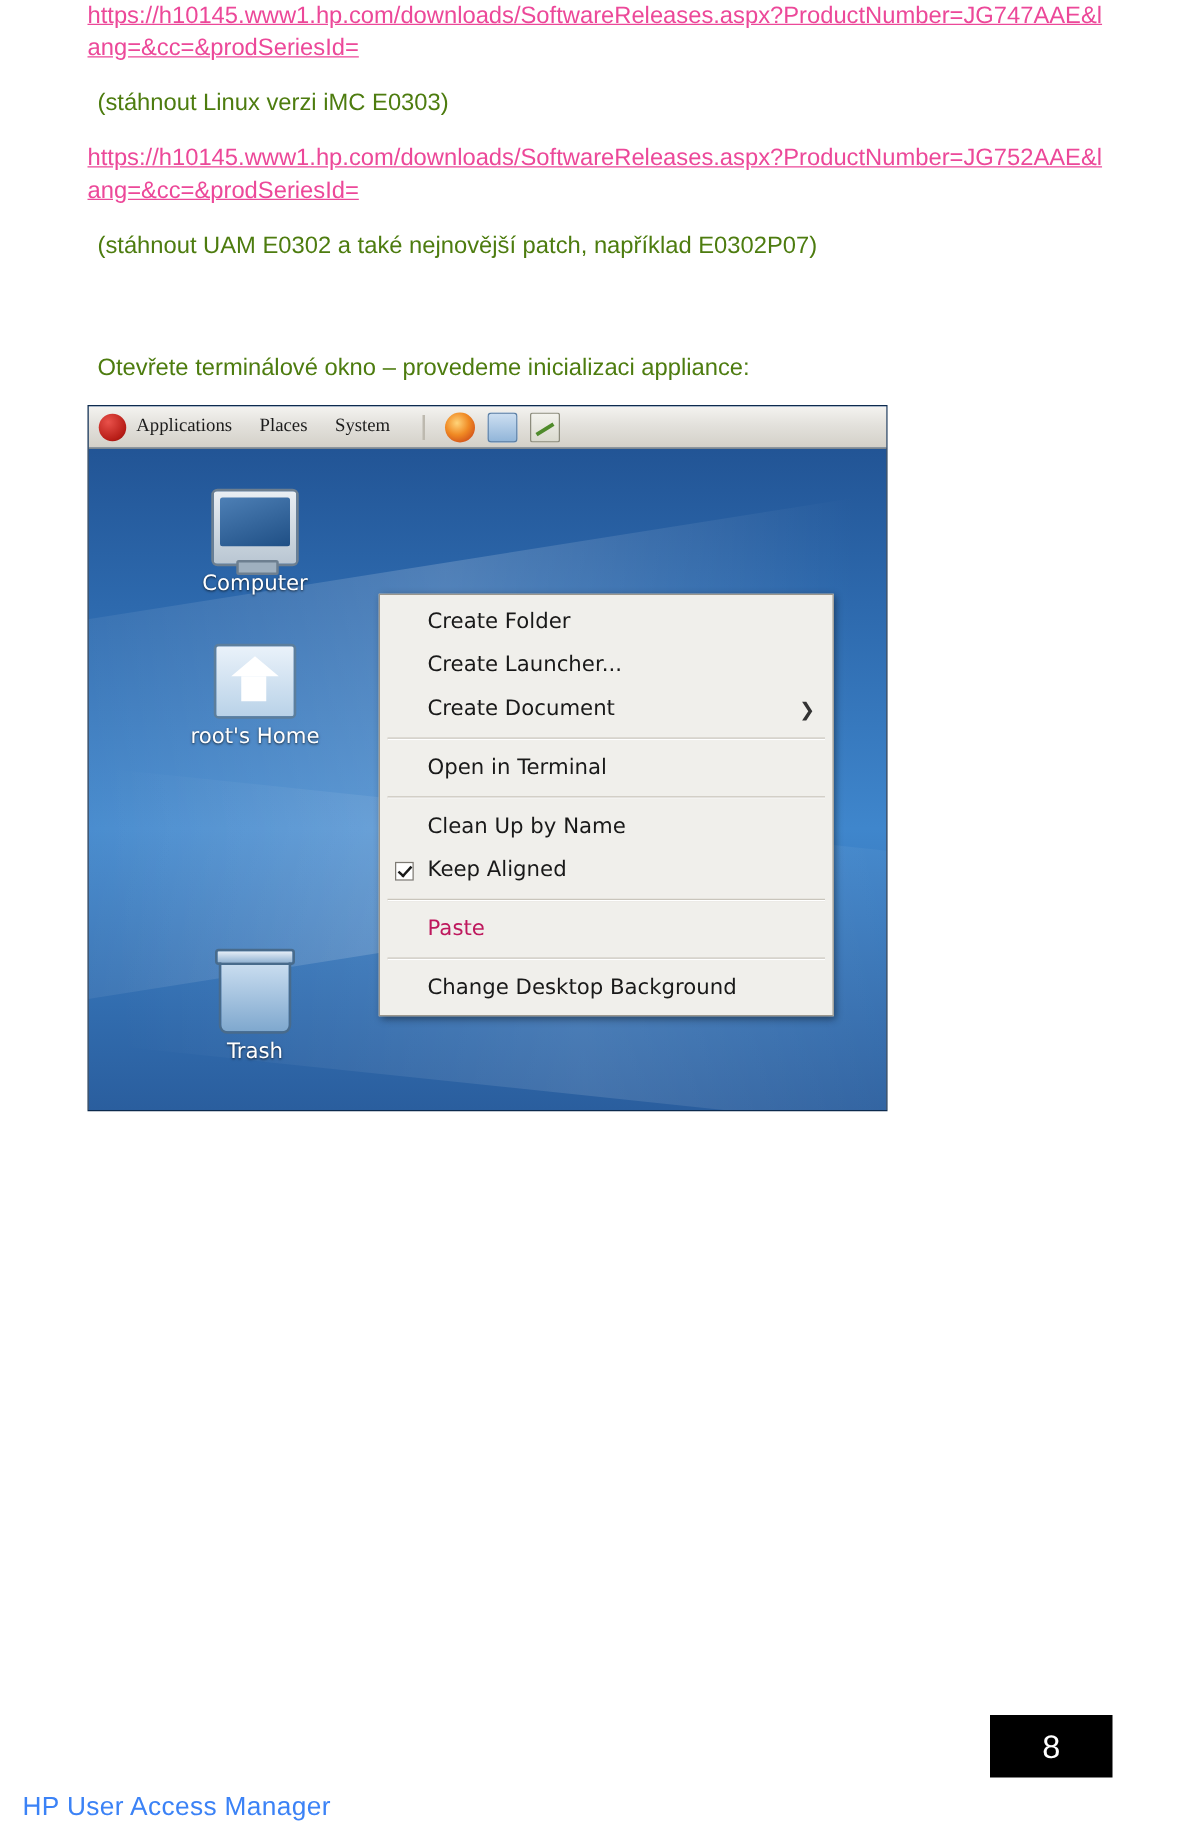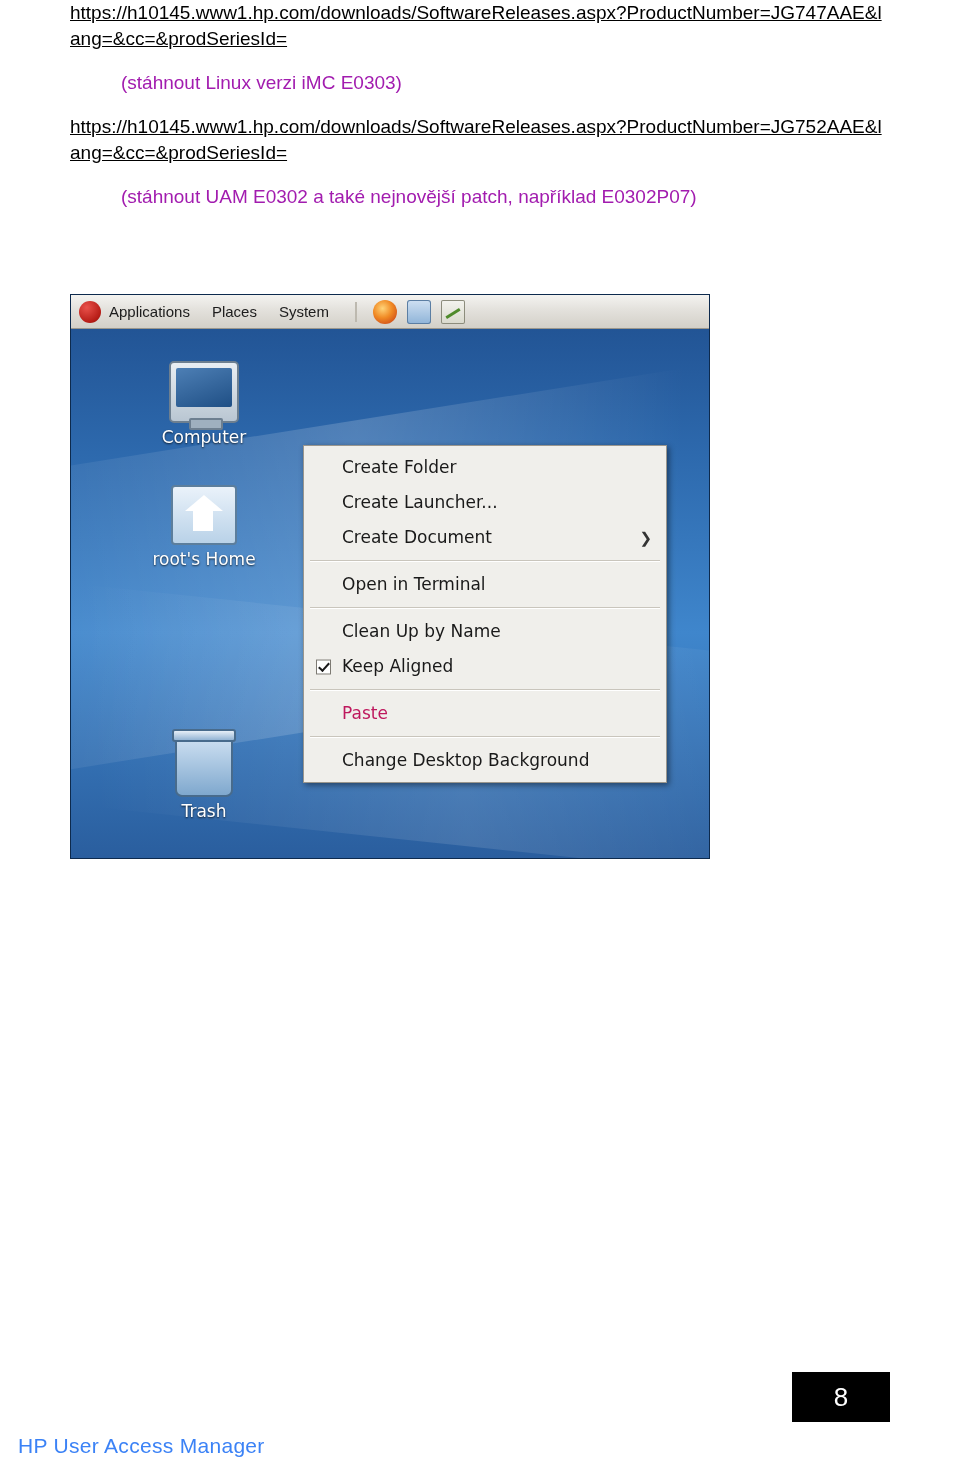--- a/index.html
+++ b/index.html
@@ -16,36 +16,35 @@
     overflow: hidden;
   }
   .page {
     position: relative;
     width: 960px;
     height: 1466px;
     box-sizing: border-box;
     padding: 0 70px;
   }
   .link-line {
-    color: #000000;
+    color: #ec4899;
     text-decoration: underline;
     font-size: 19px;
     line-height: 26px;
     word-break: break-all;
     display: block;
   }
   .url-block {
     margin: 0;
     padding: 0;
   }
   .body-text {
     font-size: 19px;
     line-height: 30px;
-    color: #a21caf;
-    margin-left: 43px;
+    color: #4d7c0f;
   }
   .indent {
     padding-left: 8px;
   }
   .spacer-16 { height: 16px; }
   .spacer-22 { height: 22px; }
   .spacer-30 { height: 30px; }
   .bold { font-weight: bold; }
 
   
@@ -86,21 +85,21 @@
     border-bottom: 1px solid #9b978d;
     display: flex;
     align-items: center;
     box-sizing: border-box;
     padding-left: 8px;
     font-size: 16px;
     color: #1c1c1c;
   }
   .panel .menu-item {
     margin-right: 22px;
-    font-family: Liberation Sans, sans-serif;
+    font-family: Liberation Serif, serif;
     font-size: 15px;
   }
   .panel .logo {
     width: 22px; height: 22px;
     border-radius: 50%;
     background: radial-gradient(circle at 35% 30%, #e9514a 0%, #b61c16 70%, #7d0d09 100%);
     margin-right: 8px;
     position: relative;
     flex: 0 0 auto;
   }
@@ -319,20 +318,21 @@
   <div class="spacer-16"></div>
 
   <div class="body-text indent">(stáhnout UAM E0302 a také nejnovější patch, například E0302P07)</div>
 
   <div class="spacer-30"></div>
   <div class="spacer-22"></div>
 
 
   <div class="spacer-16"></div>
 
+  <div class="body-text indent">Otevřete terminálové okno – provedeme inicializaci appliance:</div>
 
   <div class="shot">
     <div class="sheen1"></div>
     <div class="sheen2"></div>
 
     <div class="panel">
       <span class="logo"></span>
       <span class="menu-item">Applications</span>
       <span class="menu-item">Places</span>
       <span class="menu-item">System</span>

